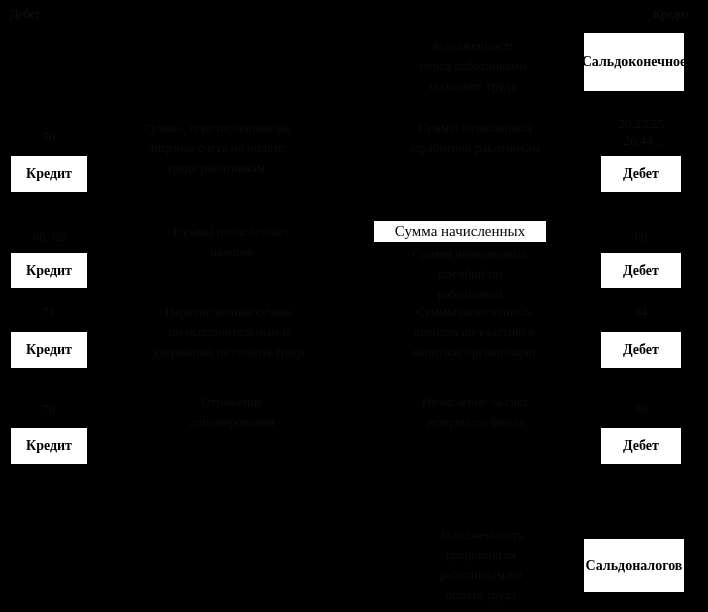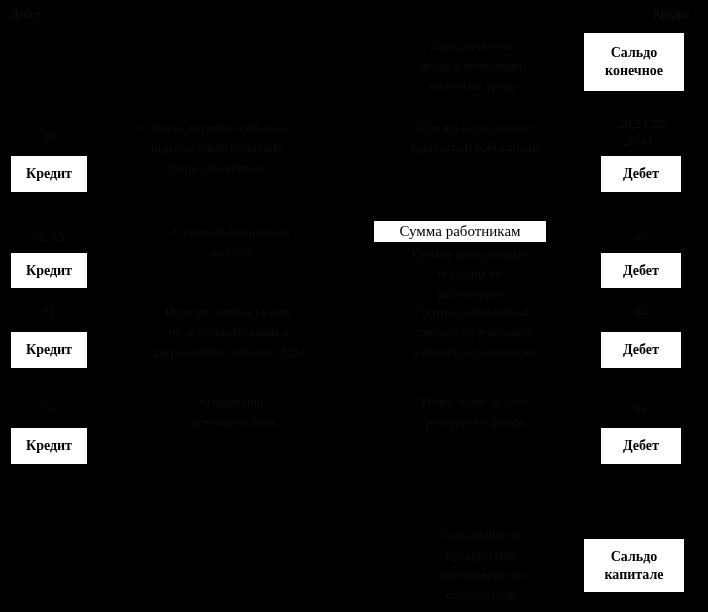--- a/index.html
+++ b/index.html
@@ -54,21 +54,21 @@
   .box {
     position: absolute;
     background: #ffffff;
     color: #000000;
     border: 1px solid #000000;
     font-weight: bold;
     font-size: 14px;
     line-height: 18px;
     text-align: center;
     display: flex;
-    flex-direction: column;
+    flex-direction: row;
     align-items: center;
     justify-content: center;
     box-sizing: border-box;
     font-family: "Liberation Serif", "DejaVu Serif", serif;
   }
   .box .box-line { display: block; white-space: nowrap; }
 
   
   .band {
     position: absolute;
@@ -122,21 +122,21 @@
 
 <div class="faint-num" style="left:8px; top:228px; width:82px;">68, 69</div>
 
 <div class="box" style="left:10px; top:252px; width:78px; height:37px;">
   <span class="box-line">Кредит</span>
 </div>
 
 <div class="faint-text" style="left: 150px; top: 222px; width: 164px; white-space: pre-line;">Суммы начисленных
 налогов</div>
 
-<div class="band" style="left:374px; top:221px; width:172px; height:21px;">Сумма работникам</div>
+<div class="band" style="left:374px; top:221px; width:172px; height:21px;">Сумма начисленных</div>
 
 <div class="faint-text" style="left: 382px; top: 244px; width: 176px; white-space: pre-line;">Суммы начисленных
 пособий по
 работникам</div>
 
 <div class="faint-num" style="left:610px; top:228px; width:62px;">69</div>
 
 <div class="box" style="left:600px; top:252px; width:82px; height:37px;">
   <span class="box-line">Дебет</span>
 </div>
@@ -179,14 +179,14 @@
   <span class="box-line">Дебет</span>
 </div>
 
 <div class="faint-text" style="left: 392px; top: 525px; width: 178px; white-space: pre-line;">Задолженность
 предприятия
 работникам по
 оплате труда</div>
 
 <div class="box" style="left:583px; top:538px; width:102px; height:55px;">
   <span class="box-line">Сальдо</span>
-  <span class="box-line">капитале</span>
+  <span class="box-line">налогов</span>
 </div>
 
 </body></html>

